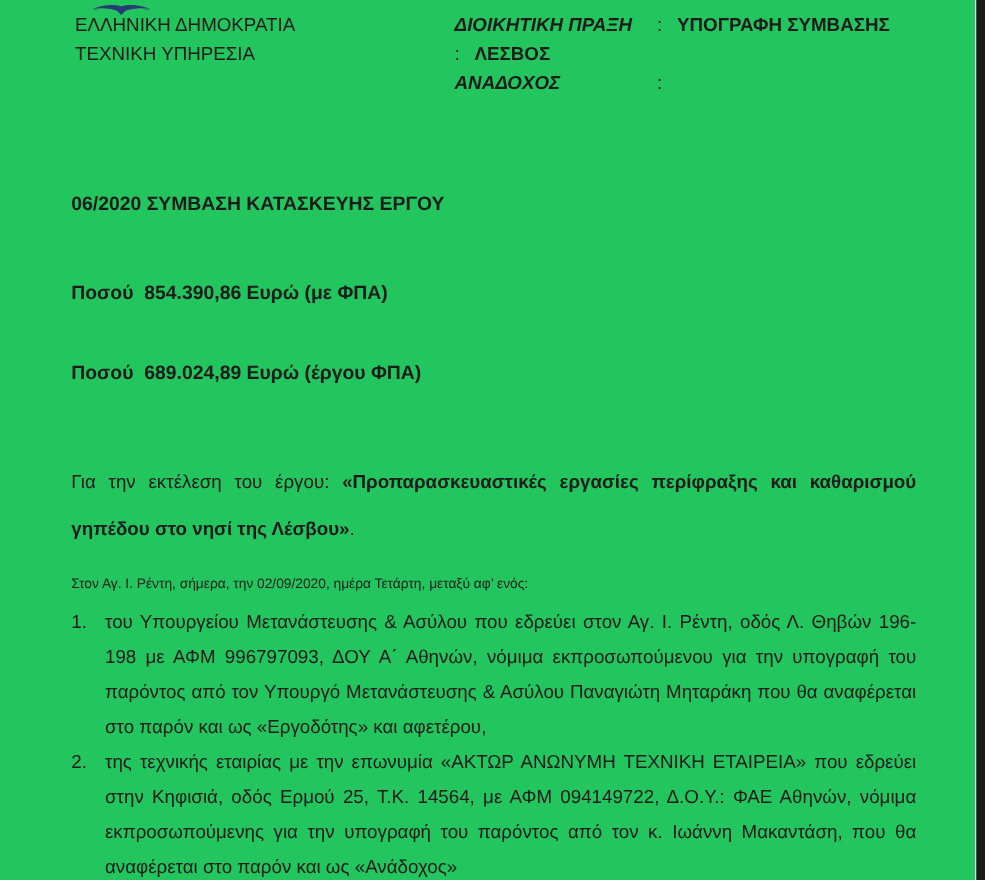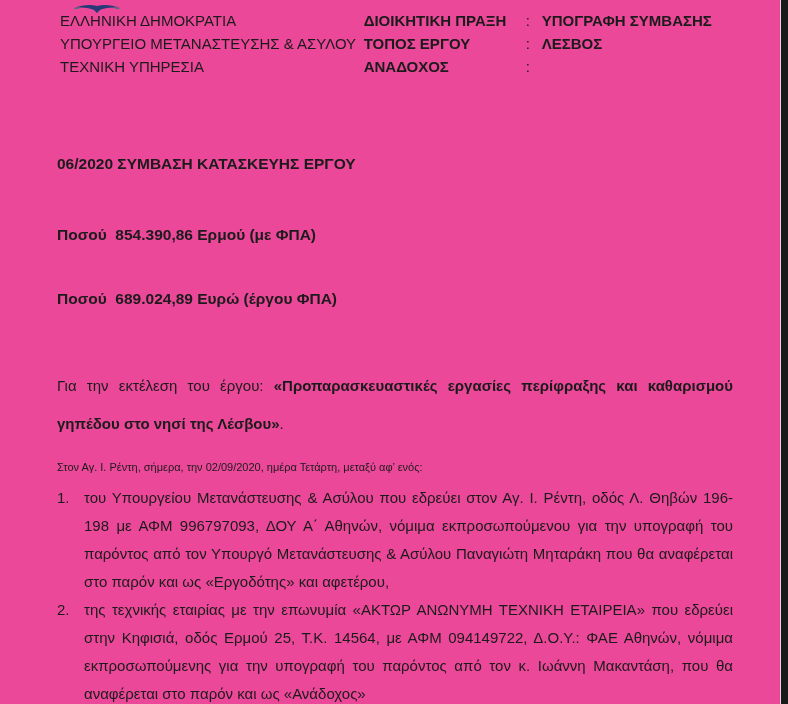--- a/index.html
+++ b/index.html
@@ -1,21 +1,21 @@
 <!DOCTYPE html>
 <html lang="el"><head>
 <meta charset="utf-8">
 <style>
   * { margin:0; padding:0; box-sizing:border-box; }
   html,body { background:#ffffff; }
   .page {
     position:relative;
     width:788px; height:704px;
     overflow:hidden;
-    background:#ec4899;
+    background:#22c55e;
     color:#1b1b1b;
     font-family:"Liberation Sans","DejaVu Sans",sans-serif;
   }
   .edge-strip {
     position:absolute; top:0; right:0;
     width:8px; height:704px;
     background:#1a1a1a;
     border-left:1px solid #d9d9d9;
   }
   .emblem {
@@ -23,21 +23,21 @@
     width:46px; height:10px;
   }
   .content {
     position:absolute; left:57px; top:0; width:676px;
   }
   
   .header { display:flex; margin-top:9px; font-size:15px; line-height:23px; }
   .hleft { margin-left:3px; width:305px; }
   .hmeta { width:371px; }
   .mrow { display:flex; }
-  .mlabel { width:162px; font-weight:bold; }
+  .mlabel { width:162px; font-weight:bold;font-style:italic; }
   .mcolon { width:16px; }
   .mvalue { flex:1;font-weight:bold; }
   
   .titleblock { margin-top:40px; font-weight:bold;
                 font-size:15.5px; white-space:pre-wrap; }
   .t-line { line-height:20px; }
   .t1 { margin-bottom:15px; }
   .t2 { margin-bottom:8px; }
   
   .intro { margin-top:22px; font-size:15px; line-height:38px; text-align:justify; }
@@ -60,44 +60,42 @@
       <path d="M0,4.2 C3,3.2 5,3.2 7,3.8 L2,5.2 Z" fill="#2e7f6f"></path>
       <path d="M46,4.2 C43,3.2 41,3.2 39,3.8 L44,5.2 Z" fill="#2e7f6f"></path>
     </svg>
   </div>
 
   <div class="content">
 
     <div class="header">
       <div class="hleft">
         <div>ΕΛΛΗΝΙΚΗ ΔΗΜΟΚΡΑΤΙΑ</div>
-        <div>ΥΠΟΥΡΓΕΙΟ ΜΕΤΑΝΑΣΤΕΥΣΗΣ &amp; ΑΣΥΛΟΥ</div>
         <div>ΤΕΧΝΙΚΗ ΥΠΗΡΕΣΙΑ</div>
       </div>
       <div class="hmeta">
         <div class="mrow">
           <span class="mlabel">ΔΙΟΙΚΗΤΙΚΗ ΠΡΑΞΗ</span>
           <span class="mcolon">:</span>
           <span class="mvalue">ΥΠΟΓΡΑΦΗ ΣΥΜΒΑΣΗΣ</span>
         </div>
         <div class="mrow">
-          <span class="mlabel">ΤΟΠΟΣ ΕΡΓΟΥ</span>
           <span class="mcolon">:</span>
           <span class="mvalue">ΛΕΣΒΟΣ</span>
         </div>
         <div class="mrow">
           <span class="mlabel">ΑΝΑΔΟΧΟΣ</span>
           <span class="mcolon">:</span>
         </div>
       </div>
     </div>
 
     <div class="titleblock">
       <div class="t-line t1">06/2020 ΣΥΜΒΑΣΗ ΚΑΤΑΣΚΕΥΗΣ ΕΡΓΟΥ</div>
-      <div class="t-line t2">Ποσού  854.390,86 Ερμού (με ΦΠΑ)</div>
+      <div class="t-line t2">Ποσού  854.390,86 Ευρώ (με ΦΠΑ)</div>
       <div class="t-line">Ποσού  689.024,89 Ευρώ (έργου ΦΠΑ)</div>
     </div>
 
     <p class="intro"><span>Για την εκτέλεση του έργου: </span><span class="b">«Προπαρασκευαστικές εργασίες περίφραξης και καθαρισμού γηπέδου στο νησί της Λέσβου»</span><span>.</span></p>
 
     <p class="dateline">Στον Αγ. Ι. Ρέντη, σήμερα, την 02/09/2020, ημέρα Τετάρτη, μεταξύ αφ’ ενός:</p>
 
     <div class="party party-1">
       <div class="num">1.</div>
       <div class="ptxt">του Υπουργείου Μετανάστευσης &amp; Ασύλου που εδρεύει στον Αγ. Ι. Ρέντη, οδός Λ. Θηβών 196-198 με ΑΦΜ 996797093, ΔΟΥ Α΄ Αθηνών, νόμιμα εκπροσωπούμενου για την υπογραφή του παρόντος από τον Υπουργό Μετανάστευσης &amp; Ασύλου Παναγιώτη Μηταράκη που θα αναφέρεται στο παρόν και ως «Εργοδότης» και αφετέρου,</div>

